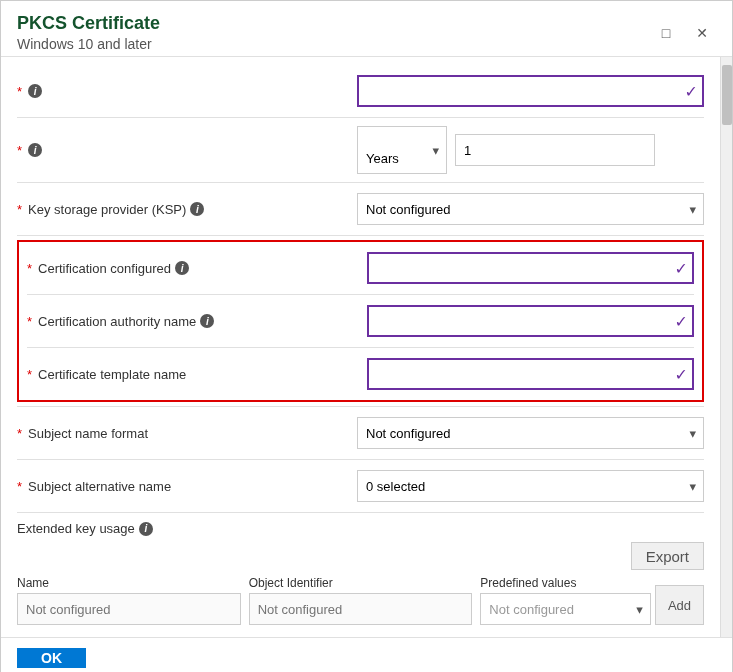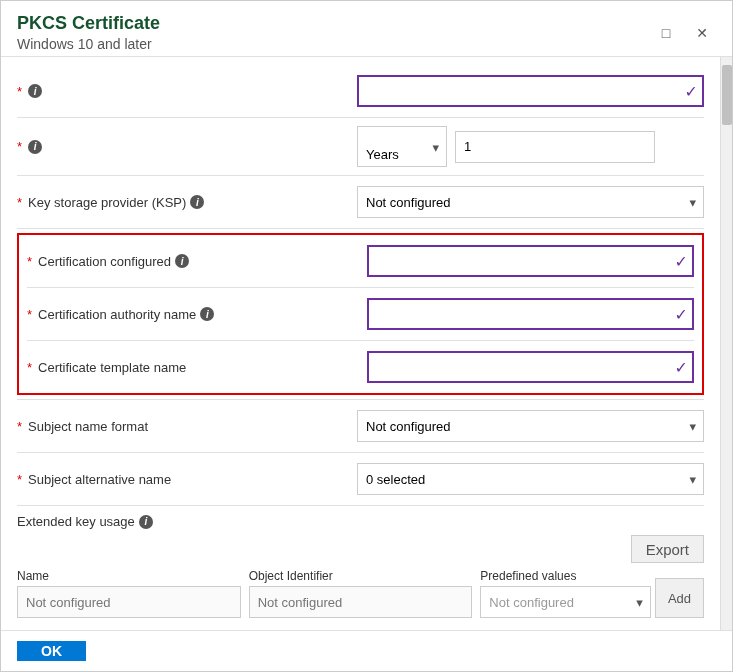--- a/index.html
+++ b/index.html
@@ -144,21 +144,21 @@
     .validity-select-wrap::after {
       content: '▾';
       position: absolute;
       right: 8px;
       top: 50%;
       transform: translateY(-50%);
       pointer-events: none;
       color: #555;
     }
     .validity-select {
-      height: 41px;
+      height: 48px;
       border: 1px solid #ccc;
       background: #fff;
       padding: 20px 24px 4px 8px;
       font-size: 13px;
       appearance: none;
       -webkit-appearance: none;
       cursor: pointer;
       outline: none;
       min-width: 90px;
     }

